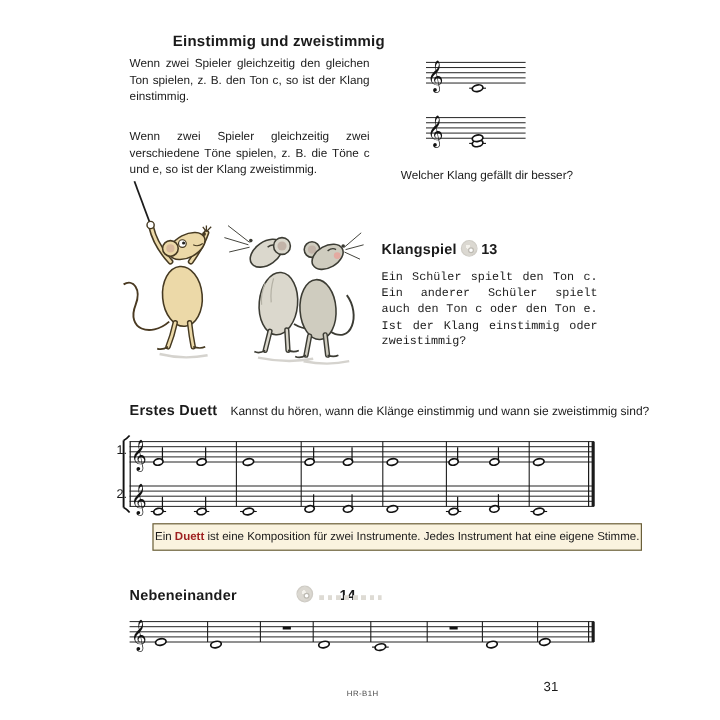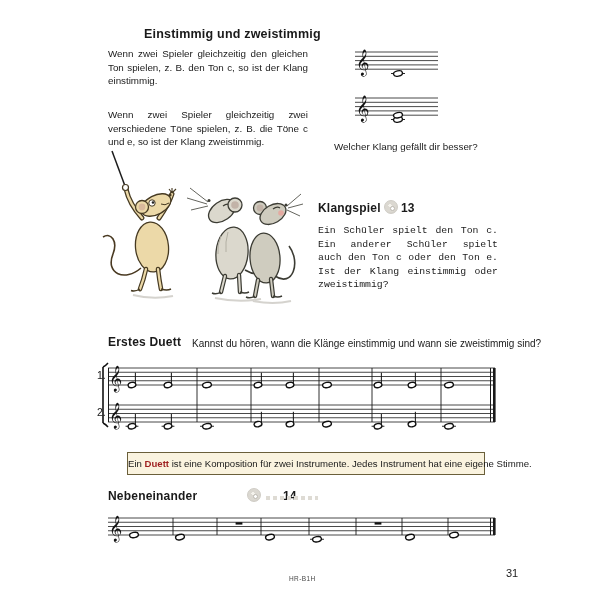--- a/index.html
+++ b/index.html
@@ -186,21 +186,21 @@
       <line x1="282" y1="6" x2="282" y2="60" stroke="#1a1a1a" stroke-width="0.9"></line>
       <line x1="351" y1="6" x2="351" y2="60" stroke="#1a1a1a" stroke-width="0.9"></line>
       <line x1="18.5" y1="6" x2="18.5" y2="60" stroke="#1a1a1a" stroke-width="1"></line>
       <line x1="400.5" y1="6" x2="400.5" y2="60" stroke="#1a1a1a" stroke-width="1"></line>
       <rect x="403" y="6" width="2.6" height="54" fill="#1a1a1a"></rect>
       <line x1="13" y1="5" x2="13" y2="61" stroke="#111" stroke-width="1.6"></line>
       <path d="M13,5 q3,-1.5 5,-4 M13,61 q3,1.5 5,4" stroke="#111" stroke-width="1.4" fill="none"></path>
     </svg>
 
   
-  <div class="abs info-box" style="left:127px;top:452px;width:358px;height:23px;">
+  <div class="abs info-box" style="left:127px;top:436px;width:408px;height:23px;">
     <span>Ein </span><span class="info-term">Duett</span><span> ist eine Komposition für zwei Instrumente. Jedes Instrument hat eine eigene Stimme.</span>
   </div>
 
   
   <div class="abs h2" style="left:108px;top:489px;">Nebeneinander</div>
   <span class="abs cd" style="left:229px;top:488px;"><span class="cd-hole"></span></span>
   <div class="abs track-num" style="left:246px;top:489px;margin-left:37px;">14</div>
   <div class="abs dashes" style="left:266px;top:496px;"></div>
   <svg class="abs" style="left:90px;top:508px;width:420px;height:44px;" viewBox="0 0 420 44">
       <line x1="18" y1="10" x2="405" y2="10" stroke="#1a1a1a" stroke-width="0.8"></line>
@@ -224,15 +224,15 @@
       <line x1="219" y1="10" x2="219" y2="27" stroke="#1a1a1a" stroke-width="0.9"></line>
       <line x1="266" y1="10" x2="266" y2="27" stroke="#1a1a1a" stroke-width="0.9"></line>
       <line x1="312" y1="10" x2="312" y2="27" stroke="#1a1a1a" stroke-width="0.9"></line>
       <line x1="358" y1="10" x2="358" y2="27" stroke="#1a1a1a" stroke-width="0.9"></line>
       <line x1="400.5" y1="10" x2="400.5" y2="27" stroke="#1a1a1a" stroke-width="1"></line>
       <rect x="403" y="10" width="2.6" height="17" fill="#1a1a1a"></rect>
     </svg>
 
   
   <div class="abs footer-code" style="left:289px;top:575px;">HR-B1H</div>
-  <div class="abs page-num" style="left:506px;top:567px;">31</div>
+  <div class="abs page-num" style="left:453px;top:567px;">31</div>
 
 </div>
 
 </body></html>

